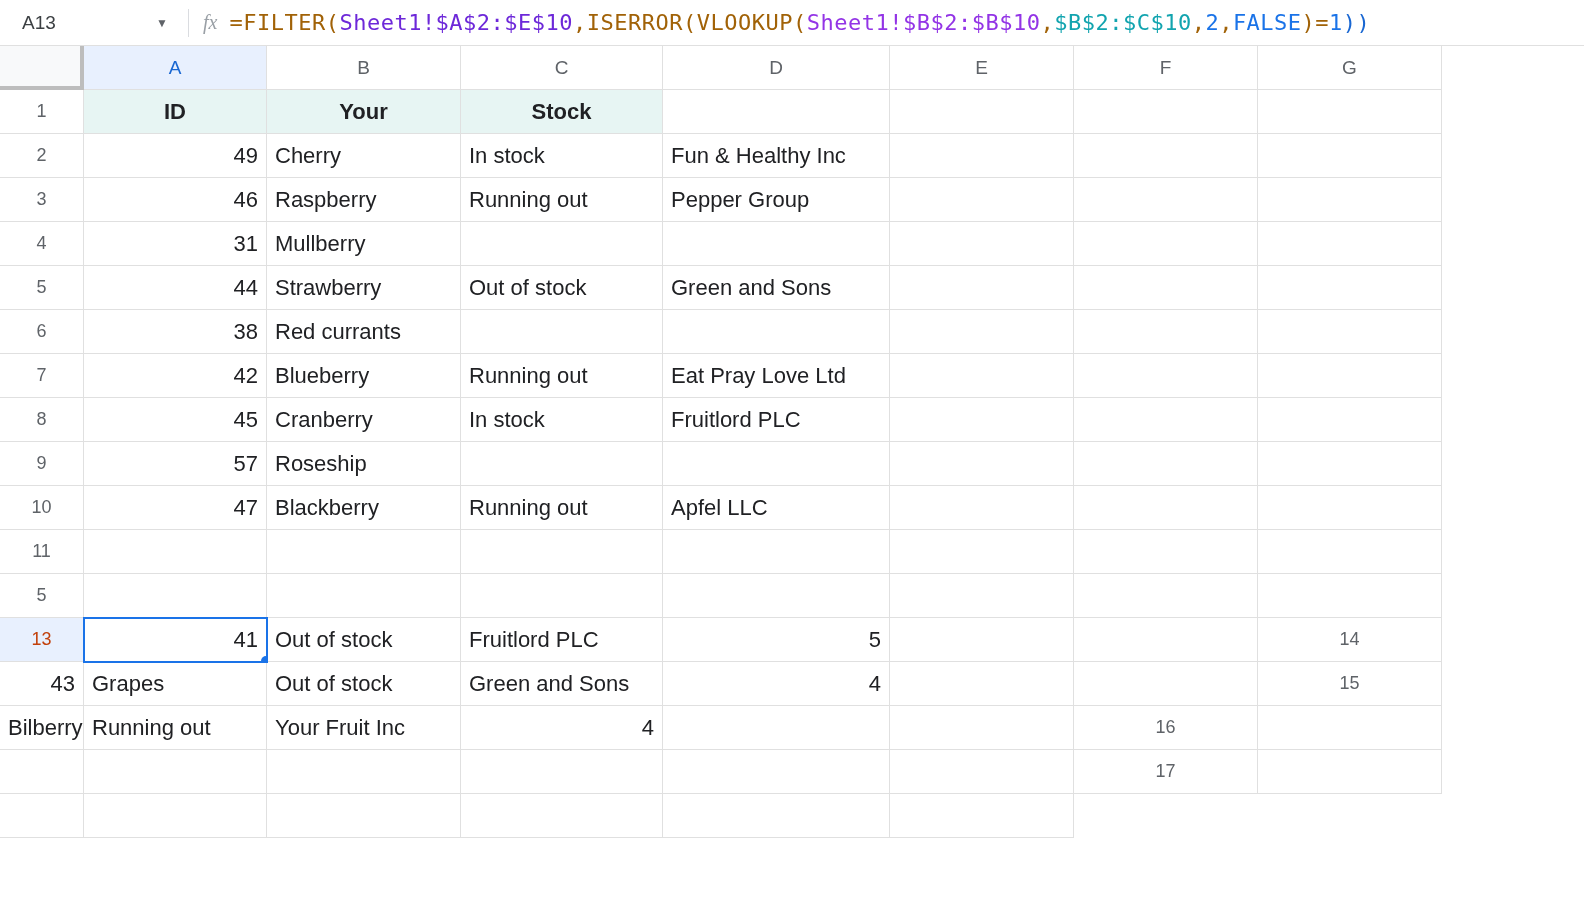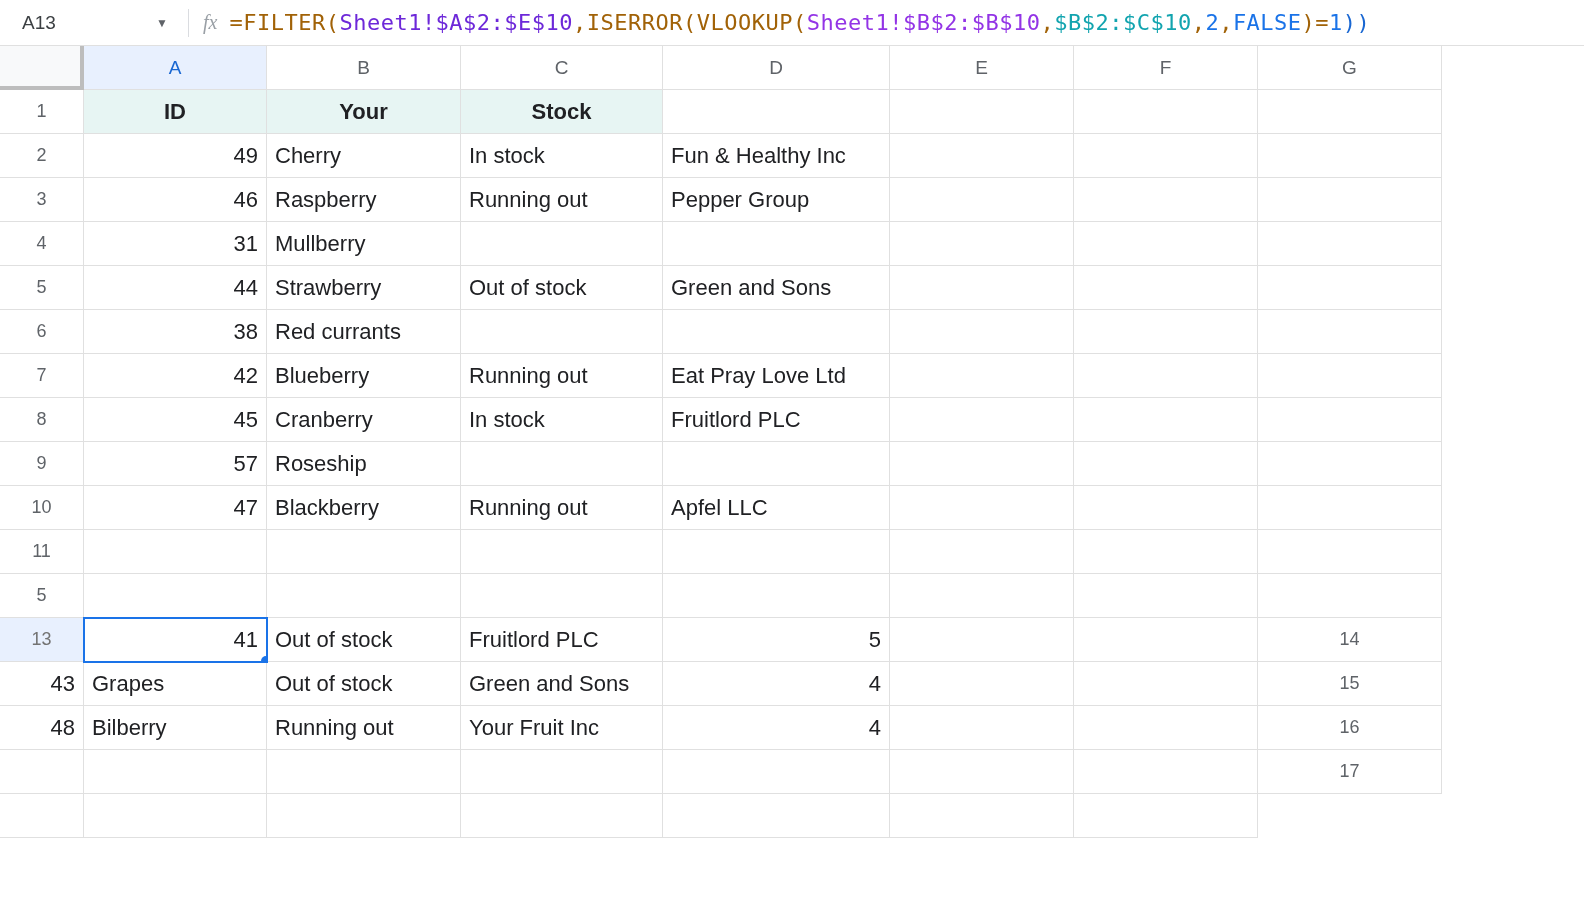--- a/index.html
+++ b/index.html
@@ -89,21 +89,21 @@
     border-bottom: 1px solid #e0e0e0;
     height: 44px;
     display: flex;
     align-items: center;
     justify-content: center;
     font-size: 18px;
     color: #5f6368;
   }
   .row-header.active {
     background: #e8f0fe;
-    color: #737373;
+    color: #c2410c;
   }
   .cell {
     border-right: 1px solid #e0e0e0;
     border-bottom: 1px solid #e0e0e0;
     height: 44px;
     display: flex;
     align-items: center;
     padding: 0 8px;
     font-size: 22px;
     color: #202124;
@@ -263,21 +263,20 @@
     <div class="cell"></div>
     <div class="row-header">14</div>
     <div class="cell num">43</div>
     <div class="cell">Grapes</div>
     <div class="cell">Out of stock</div>
     <div class="cell">Green and Sons</div>
     <div class="cell num">4</div>
     <div class="cell"></div>
     <div class="cell"></div>
     <div class="row-header">15</div>
-    <div class="cell num">48</div>
     <div class="cell">Bilberry</div>
     <div class="cell">Running out</div>
     <div class="cell">Your Fruit Inc</div>
     <div class="cell num">4</div>
     <div class="cell"></div>
     <div class="cell"></div>
     <div class="row-header">16</div>
     <div class="cell num"></div>
     <div class="cell"></div>
     <div class="cell"></div>

